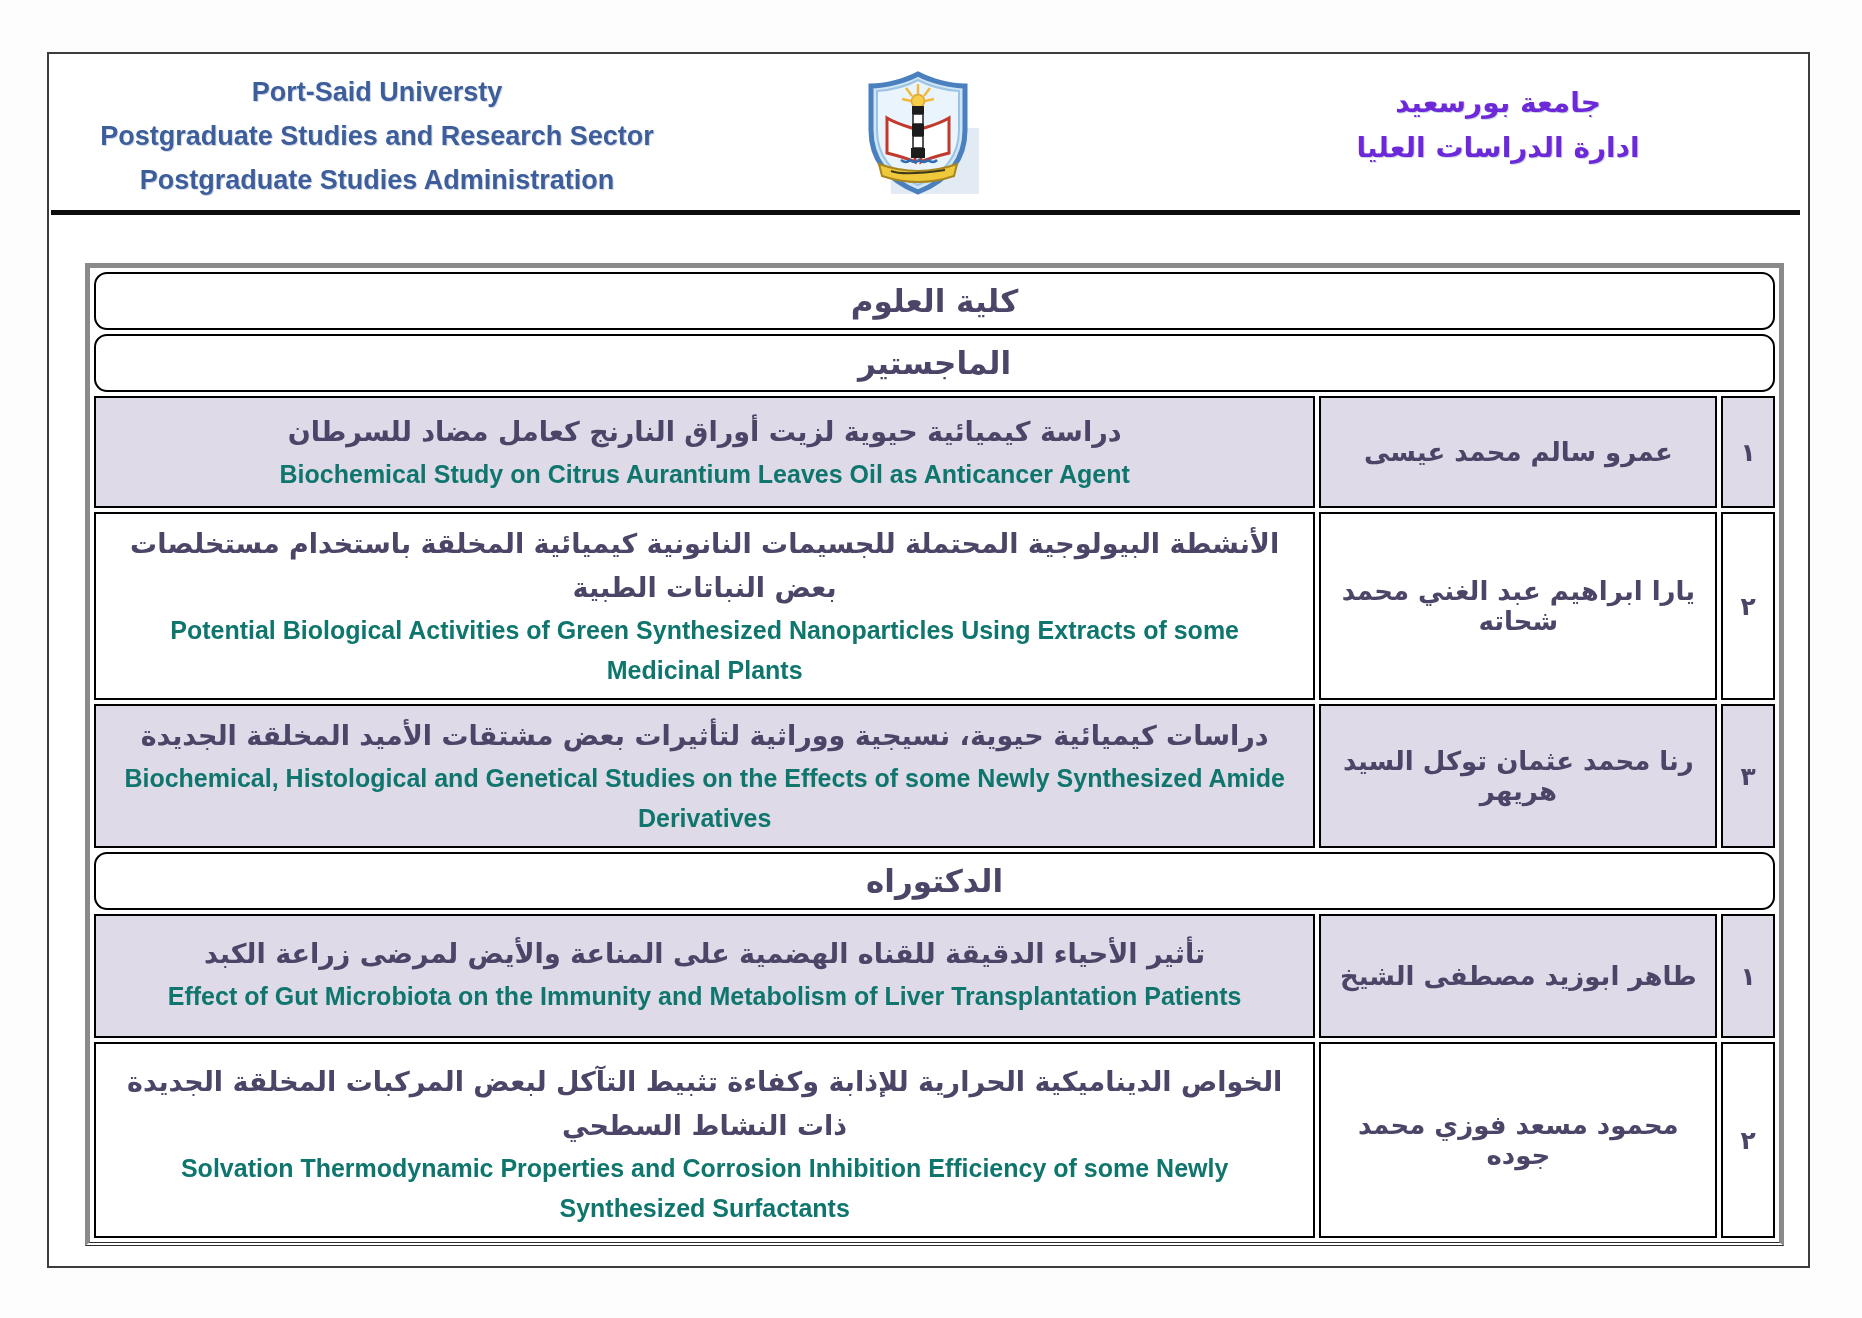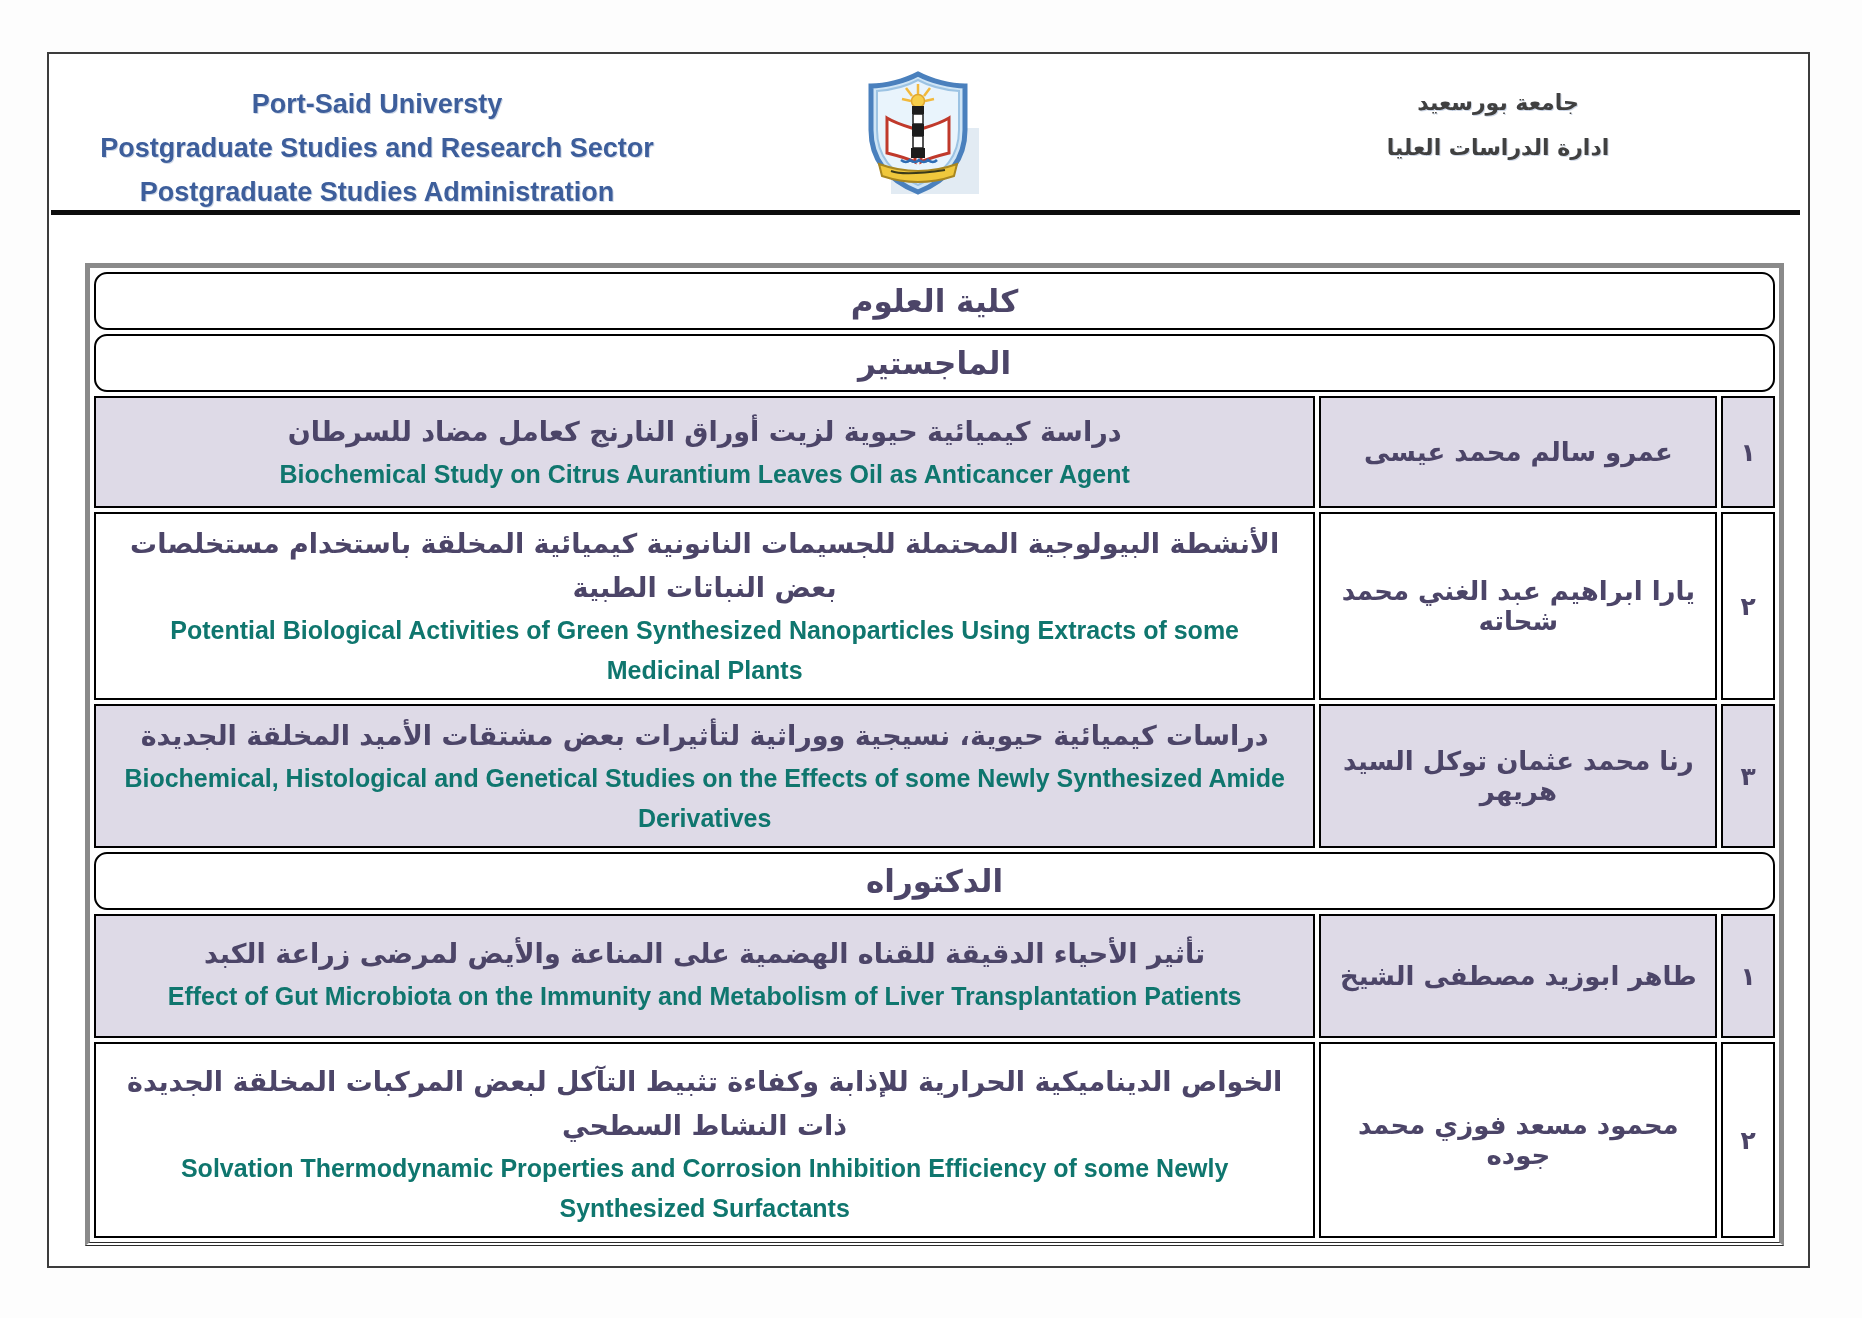--- a/index.html
+++ b/index.html
@@ -6,30 +6,30 @@
   body { background: #ffffff; font-family: "Liberation Sans", "DejaVu Sans", sans-serif; }
   .canvas { position: relative; width: 1862px; height: 1318px; background: #fdfdfd; overflow: hidden; }
   .page {
     position: absolute; left: 47px; top: 52px; width: 1763px; height: 1216px;
     background: #ffffff; border: 2px solid #3c3c3c;
   }
 
   
   .hdr { position: relative; height: 152px; }
   .hdr-en {
-    position: absolute; left: 18px; top: 28px; width: 620px;
+    position: absolute; left: 18px; top: 16px; width: 620px;
     text-align: center; color: #3d5e9b; font-weight: bold;
     font-size: 27px; line-height: 44px;
     text-shadow: 1px 1px 0 rgba(61,94,155,0.25);
     font-family: "Liberation Sans", "DejaVu Sans", sans-serif;
   }
   .hdr-ar {
     position: absolute; right: 40px; top: 26px; width: 540px;
-    text-align: center; color: #404040; font-weight: bold;
-    font-size: 22px; line-height: 45px; direction: rtl;
+    text-align: center; color: #6d28d9; font-weight: bold;
+    font-size: 28px; line-height: 45px; direction: rtl;
     text-shadow: 1px 1px 0 rgba(61,94,155,0.25);
     font-family: "DejaVu Sans", sans-serif;
   }
   .hdr-logo { position: absolute; left: 812px; top: 16px; width: 118px; height: 128px; }
 
   .rule { margin: 4px 8px 0 2px; height: 5px; background: #0d0d0d; }
 
   
   .tablewrap {
     margin: 48px 24px 0 36px;

